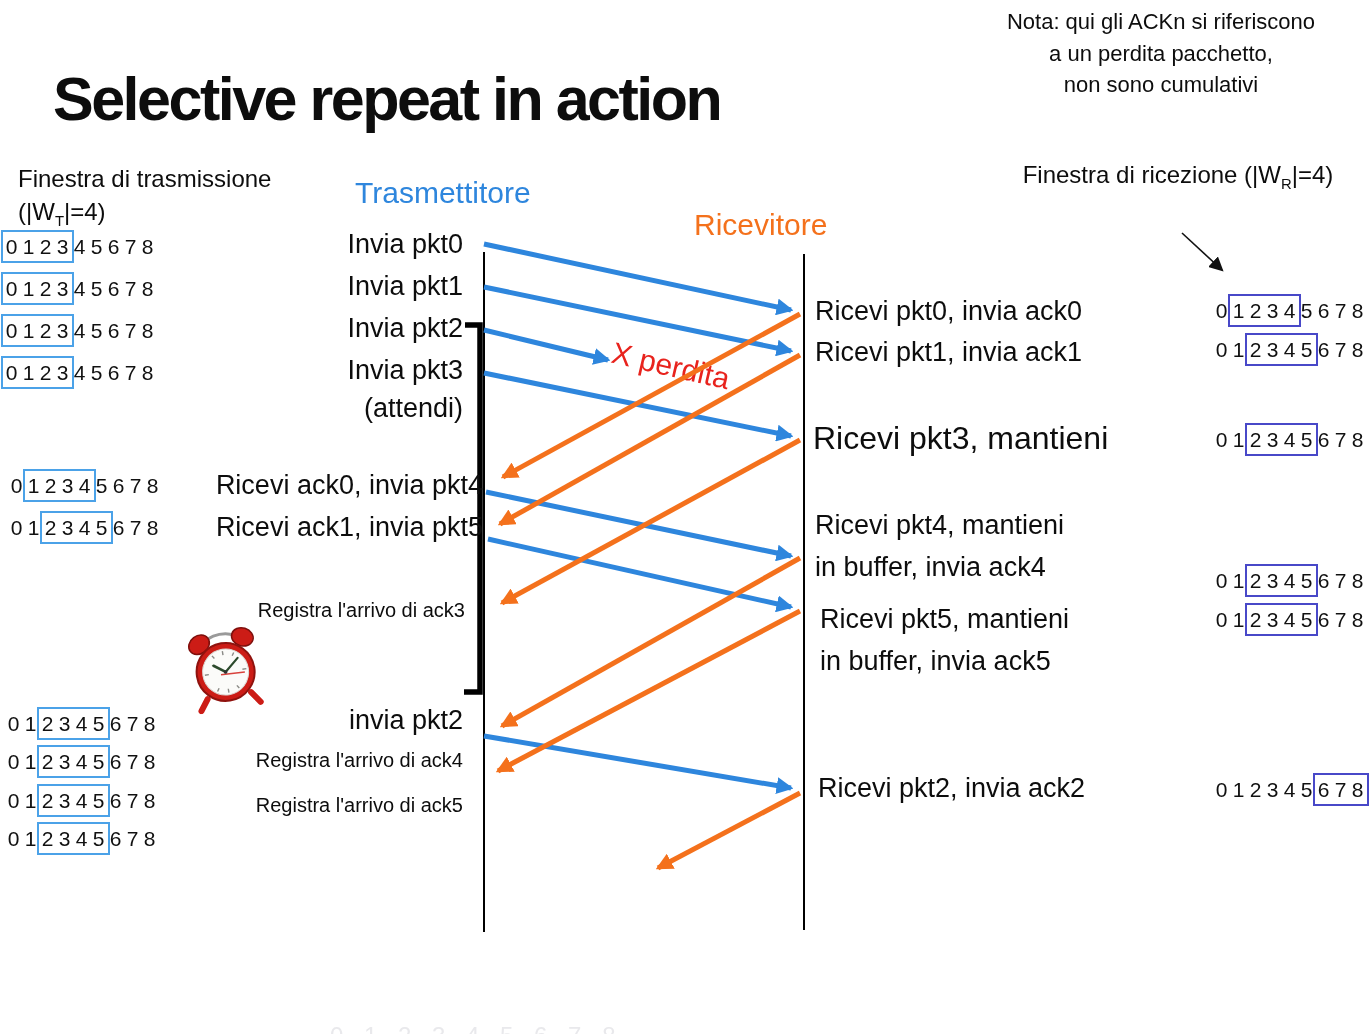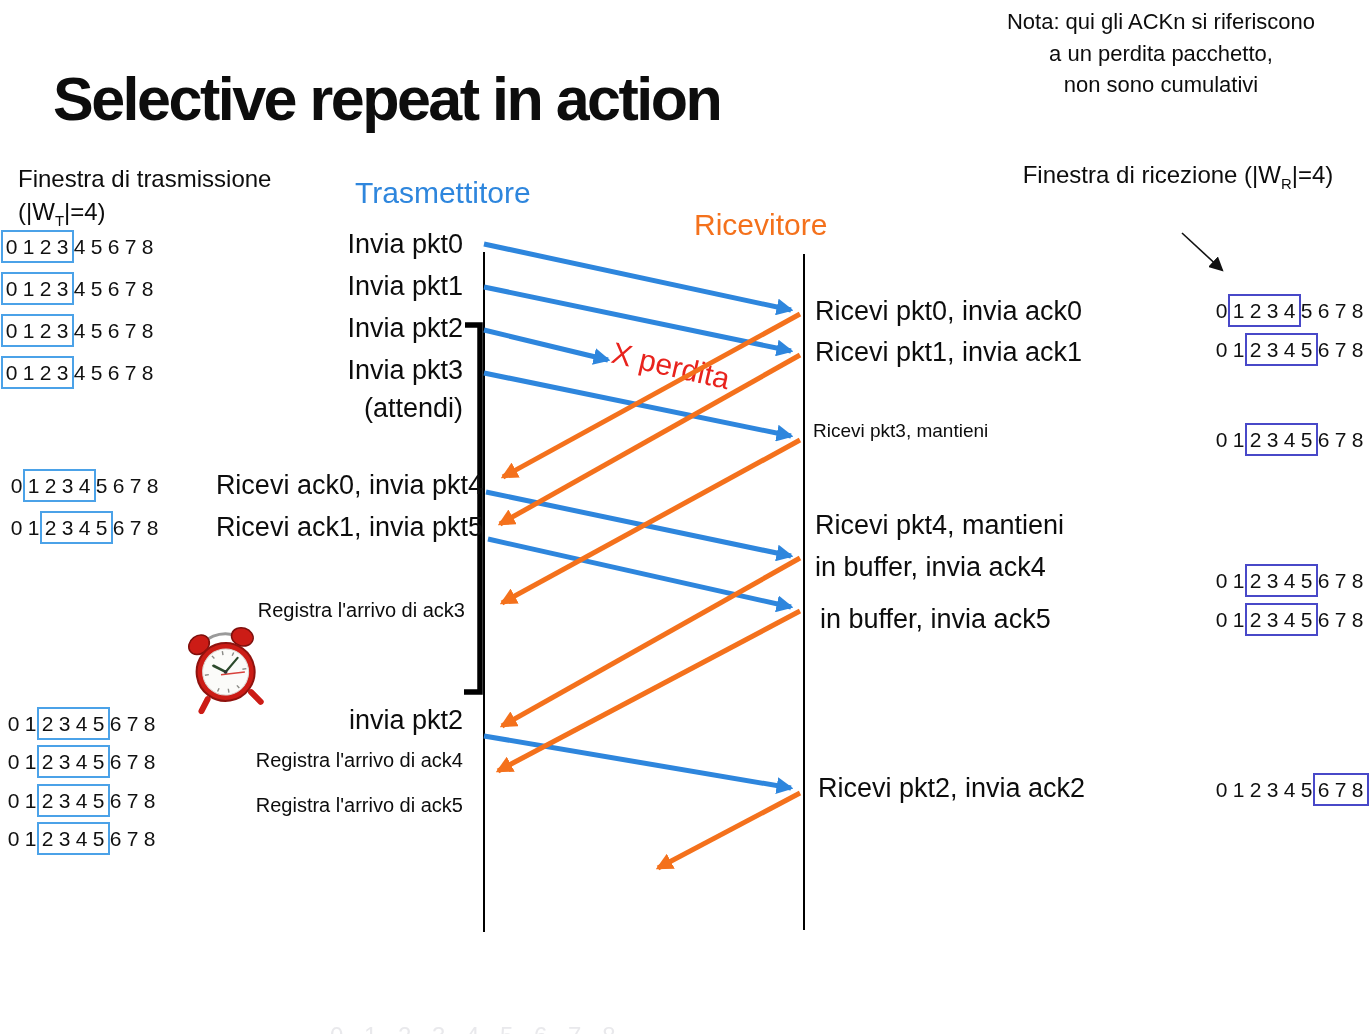--- a/index.html
+++ b/index.html
@@ -337,28 +337,29 @@
       </div>
       <div class="abs action" style="top: 795px; font-size: 20px; right: 909px; text-align: right;">
         <div class="ln">Registra l'arrivo di ack5</div>
       </div>
       <div class="abs action" style="top: 297px; font-size: 27px; left: 815px;">
         <div class="ln">Ricevi pkt0, invia ack0</div>
       </div>
       <div class="abs action" style="top: 338px; font-size: 27px; left: 815px;">
         <div class="ln">Ricevi pkt1, invia ack1</div>
       </div>
-      <div class="abs action" style="top: 421px; font-size: 19px; left: 813px;">
+      <div class="abs action" style="top: 421px; font-size: 32px; left: 813px;">
         <div class="ln">Ricevi pkt3, mantieni</div>
       </div>
       <div class="abs action" style="top: 511px; font-size: 27px; left: 815px;">
         <div class="ln">Ricevi pkt4, mantieni</div>
         <div class="ln">in buffer, invia ack4</div>
       </div>
       <div class="abs action" style="top: 605px; font-size: 27px; left: 820px;">
+        <div class="ln">Ricevi pkt5, mantieni</div>
         <div class="ln">in buffer, invia ack5</div>
       </div>
       <div class="abs action" style="top: 774px; font-size: 27px; left: 818px;">
         <div class="ln">Ricevi pkt2, invia ack2</div>
       </div>
     </div>
 
   <div class="abs artifact" style="left:330px;top:1022px;">0 1 2 3 4 5 6 7 8</div>
 </div>
 

